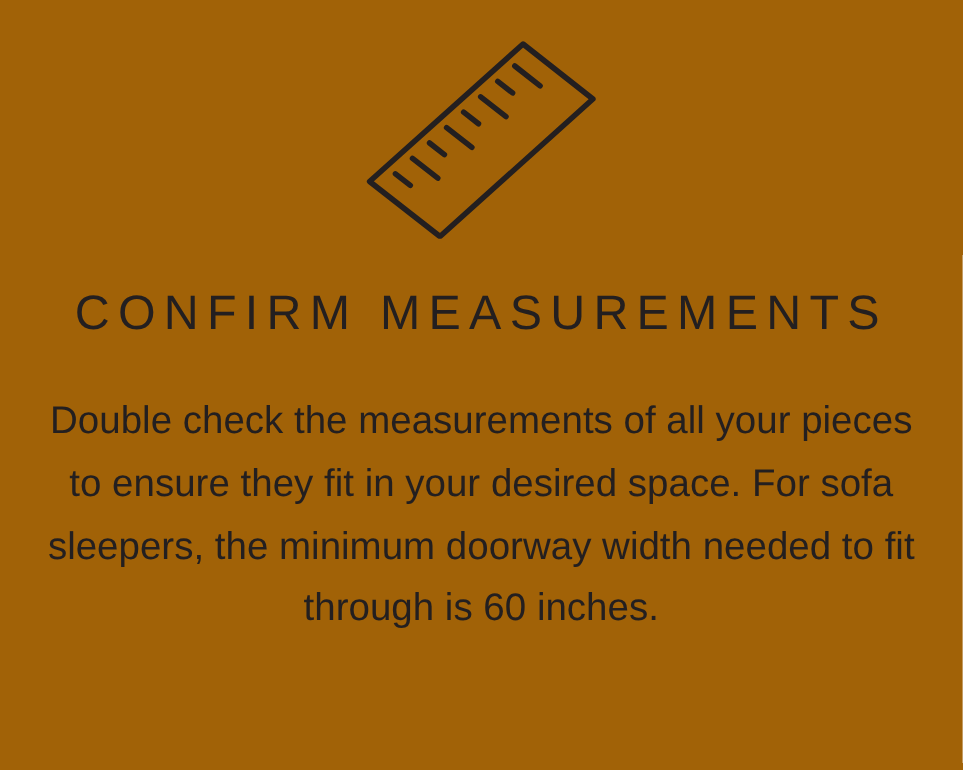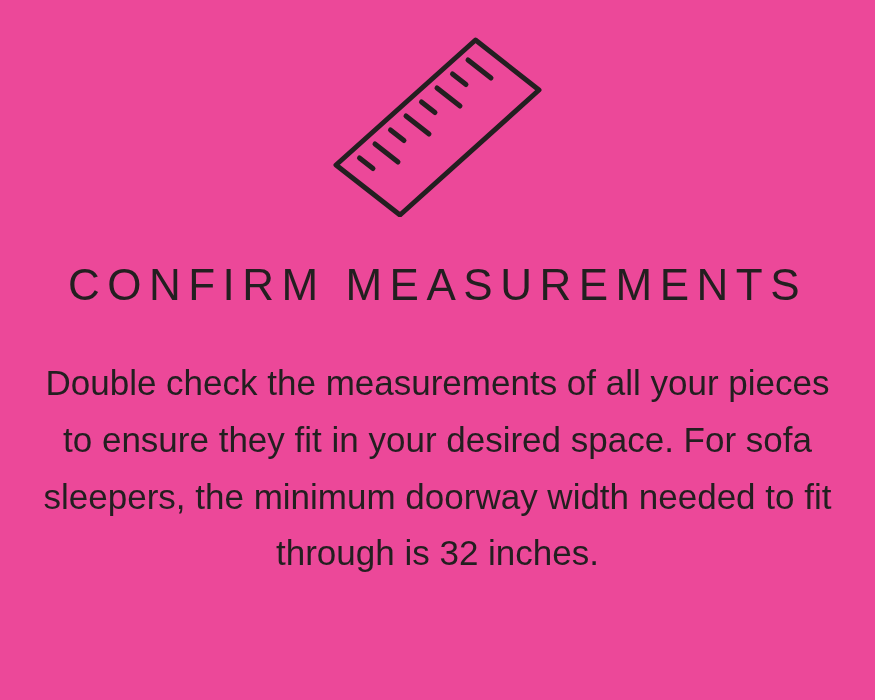--- a/index.html
+++ b/index.html
@@ -15,21 +15,21 @@
     overflow: hidden;
   }
   .card {
     width: 875px;
     height: 700px;
     box-sizing: border-box;
     display: flex;
     flex-direction: column;
     align-items: center;
     padding: 24px 30px 0 30px;
-    background: #ec4899;
+    background: #a16207;
   }
   .icon-wrap {
     margin-top: 8px;
     margin-bottom: 44px;
     display: flex;
     justify-content: center;
     align-items: center;
     width: 100%;
   }
   .icon-wrap svg {
@@ -73,15 +73,15 @@
         <path d="M78 84 L101 102"></path>
         <path d="M62.5 98 L76 108.5"></path>
         <path d="M47 112 L70 130"></path>
         <path d="M31.5 126 L45 136.5"></path>
       </g>
     </svg>
   </div>
 
   <h1 class="headline">CONFIRM MEASUREMENTS</h1>
 
-  <p class="body-text">Double check the measurements of all your pieces to ensure they fit in your desired space. For sofa sleepers, the minimum doorway width needed to fit through is 32 inches.</p>
+  <p class="body-text">Double check the measurements of all your pieces to ensure they fit in your desired space. For sofa sleepers, the minimum doorway width needed to fit through is 60 inches.</p>
 
 </div>
 
 </body></html>

